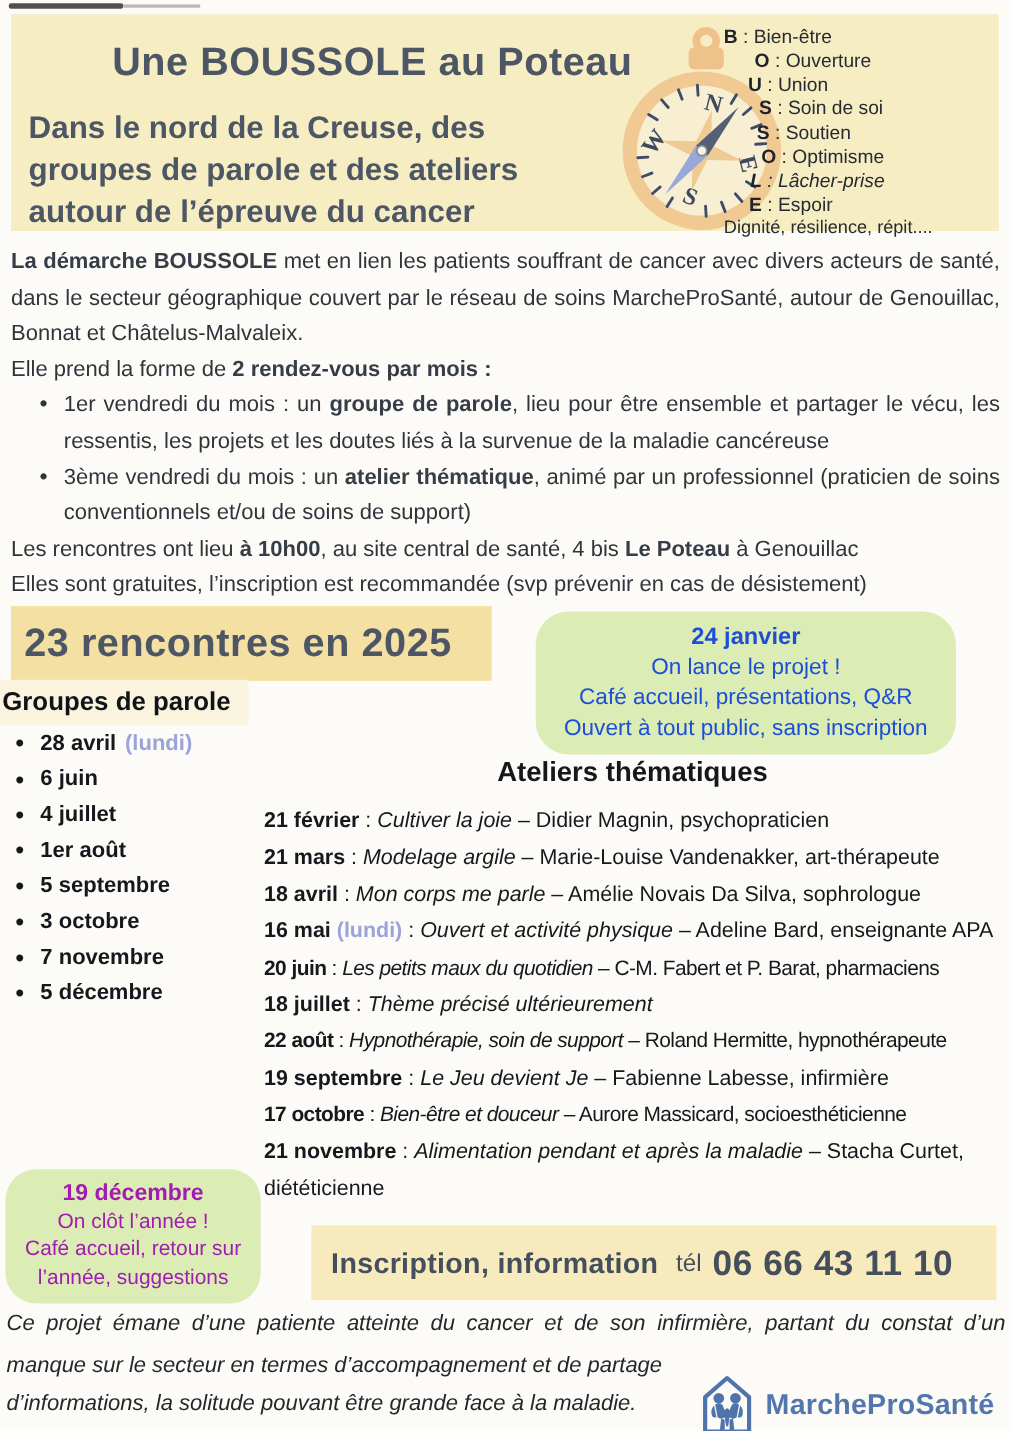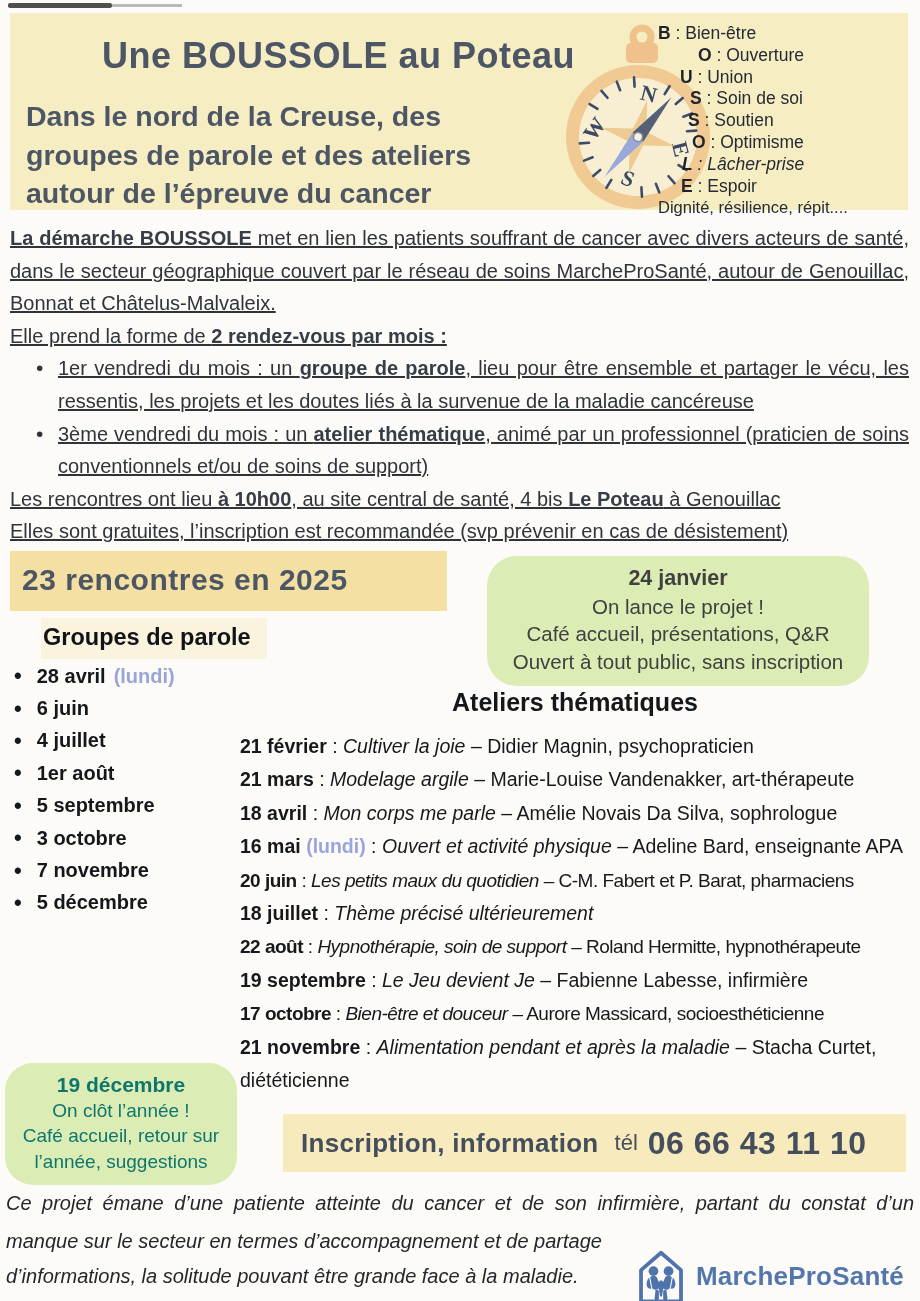--- a/index.html
+++ b/index.html
@@ -12,70 +12,70 @@
   .streak1{position:absolute;left:8px;top:3px;width:104px;height:5px;background:#4f4f4f;border-radius:2px;}
   .streak2{position:absolute;left:112px;top:4px;width:70px;height:3px;background:#b9b9b9;}
 
   
   .header{position:absolute;left:10px;top:13px;width:898px;height:197px;background:#f6edc3;}
   .title{position:absolute;left:92px;top:22px;font-size:36px;font-weight:bold;color:#4d5665;letter-spacing:.5px;white-space:nowrap;}
   .subtitle{position:absolute;left:16px;top:84px;font-size:28.5px;font-weight:bold;color:#4d5665;line-height:38.5px;white-space:nowrap;}
   .compass{position:absolute;left:548px;top:2px;}
   .acrostic{position:absolute;left:648px;top:10px;font-size:17.5px;line-height:21.8px;color:#262b33;white-space:nowrap;}
   .ac-line b{font-weight:bold;color:#1f242c;}
-  .ac-line:nth-child(2){padding-left:12px;margin-left:28px;}
+  .ac-line:nth-child(2){padding-left:28px;}
   .ac-line:nth-child(3){padding-left:22px;}
   .ac-line:nth-child(4){padding-left:32px;}
   .ac-line:nth-child(5){padding-left:30px;}
   .ac-line:nth-child(6){padding-left:34px;}
   .ac-line:nth-child(7){padding-left:24px;font-style:italic;}
   .ac-line:nth-child(8){padding-left:23px;}
   .ac-footer{position:absolute;left:648px;top:185px;font-size:16.5px;color:#262b33;white-space:nowrap;}
 
   
   .intro{position:absolute;left:10px;top:222px;width:899px;font-size:20px;line-height:32.6px;color:#2f343b;}
-  .intro p{margin:0;text-decoration:underline;}
+  .intro p{margin:0;}
   .intro b{color:#363d47;text-align:right;}
   .jst{text-align:justify;}
   .bullet{position:relative;padding-left:48px;}
   .bullet::before{content:"\2022";position:absolute;left:26px;top:0;font-size:21px;}
 
   
   .banner{position:absolute;left:10px;top:551px;width:437px;box-sizing:border-box;background:#f4e0a2;
-          color:#4d5665;font-size:30px;font-weight:bold;padding:12px 10px 14px 12px;letter-spacing:.5px;}
+          color:#4d5665;font-size:36px;font-weight:bold;padding:12px 10px 14px 12px;letter-spacing:.5px;}
   .launch-box{position:absolute;left:487px;top:556px;width:382px;background:#dcecb5;border-radius:30px;
-          padding:9px 0 11px;text-align:center;font-size:20.5px;line-height:27.5px;color:#404040;}
+          padding:9px 0 11px;text-align:center;font-size:20.5px;line-height:27.5px;color:#1d4ed8;}
   .launch-box .box-date{font-weight:bold;font-size:21.5px;}
   .launch-box p{margin:0;white-space:nowrap;}
 
   .groups-heading{position:absolute;left:0;top:618px;background:#faf3de;padding:6px 16px 8px 2px;
-          font-size:23.5px;font-weight:bold;color:#101318;margin-left:41px;}
+          font-size:23.5px;font-weight:bold;color:#101318;}
   .groups-list{position:absolute;left:14px;top:660px;font-size:20px;color:#14171b;}
   .g-item{height:32.4px;display:flex;align-items:center;font-weight:bold;white-space:nowrap;}
   .g-item::before{content:"\2022";margin-right:15px;font-size:22px;}
   .note{color:#9aa4da;font-weight:bold;}
   .g-item .note{margin-left:8px;}
 
   .ateliers{position:absolute;left:240px;top:688px;width:670px;}
   .a-heading{margin:0 0 13px;text-align:center;font-size:25px;font-weight:bold;color:#14171b;}
   .a-row{font-size:19.5px;line-height:33.4px;white-space:nowrap;color:#15181d;}
   .a-row .a-date{font-weight:bold;}
   .a-row .a-topic{font-style:italic;}
   .a-rows .a-row:nth-child(5),
   .a-rows .a-row:nth-child(7),
   .a-rows .a-row:nth-child(9){letter-spacing:-.5px;font-size:19px;}
   .a-rows .a-row:nth-child(10){white-space:normal;}
 
   .closing-box{position:absolute;left:5px;top:1063px;width:232px;background:#dcecb5;border-radius:28px;
-          padding:9px 0 11px;text-align:center;font-size:19px;line-height:25.5px;color:#0f766e;}
+          padding:9px 0 11px;text-align:center;font-size:19px;line-height:25.5px;color:#a21caf;}
   .closing-box .box-date{font-weight:bold;font-size:21px;}
   .closing-box p{margin:0;white-space:nowrap;}
 
   
-  .phone-bar{position:absolute;left:283px;top:1114px;width:623px;height:58px;background:#f7ebbd;
+  .phone-bar{position:absolute;left:283px;top:1114px;width:623px;height:68px;background:#f7ebbd;
           display:flex;align-items:center;box-sizing:border-box;padding-left:18px;color:#454e5c;}
   .phone-label{font-size:26px;font-weight:bold;letter-spacing:.3px;}
   .phone-tel{font-size:22px;margin:0 10px 0 16px;}
   .phone-number{font-size:32px;font-weight:bold;letter-spacing:.5px;white-space:nowrap;}
 
   
   .footer{position:absolute;left:6px;top:1188px;width:908px;font-style:italic;font-size:20px;color:#23272c;}
   .f-line1{margin:0;white-space:nowrap;text-align:justify;text-align-last:justify;line-height:30px;}
   .f-rest{margin-top:6px;line-height:35px;width:908px;}
   .f-logo{float:right;width:270px;height:84px;display:flex;align-items:center;gap:8px;margin:10px 10px 0 0;}

